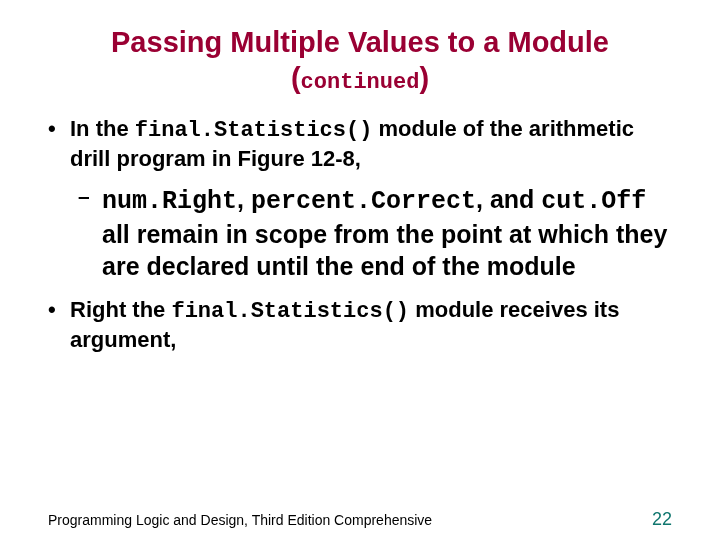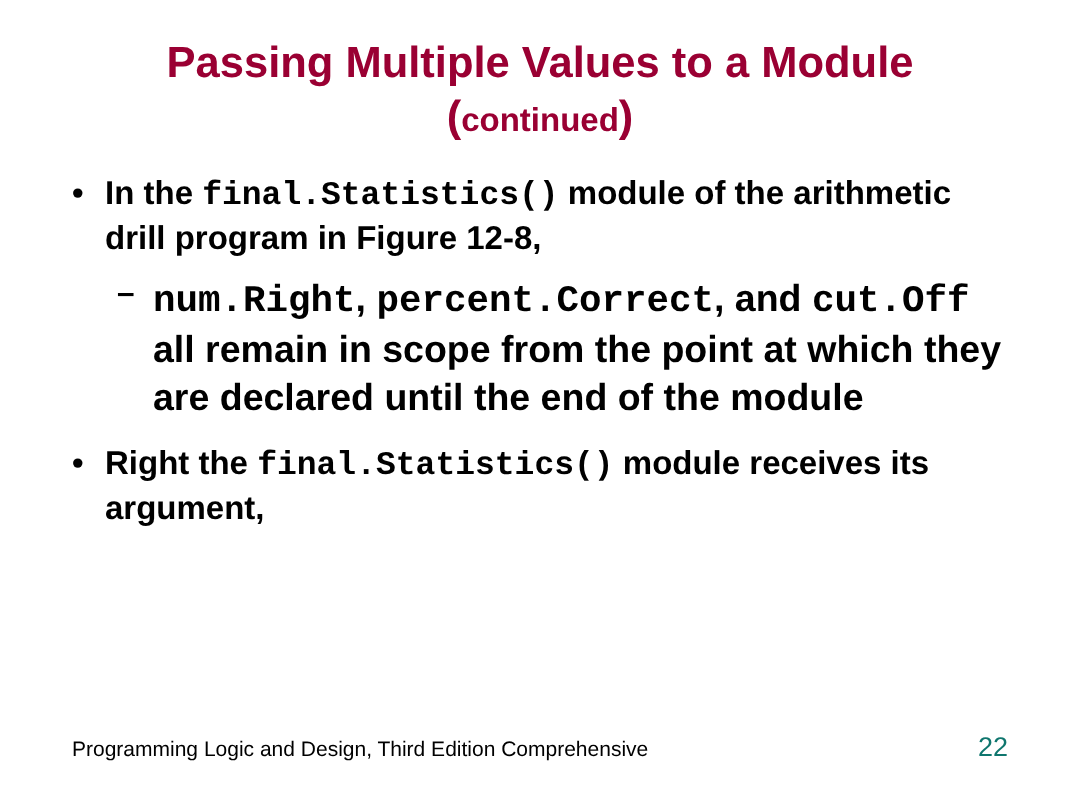--- a/index.html
+++ b/index.html
@@ -31,20 +31,21 @@
   }
   .title-line2 {
     font-size: 29px;
     display: block;
   }
   .title-line2 .paren {
     font-size: 29px;
   }
   .title-line2 .cont {
     font-size: 22px;
+    font-family: Liberation Mono, monospace;
   }
   ul.top {
     list-style: none;
     padding-left: 22px;
     margin: 0;
   }
   ul.top > li {
     position: relative;
     font-size: 22px;
     font-weight: bold;
@@ -80,21 +81,21 @@
     font-size: 21px;
   }
   .code {
     font-family: "Courier New", Courier, monospace;
     font-weight: bold;
   }
   .footer {
     position: absolute;
     left: 0;
     right: 0;
-    bottom: 31px;
+    bottom: 10px;
     padding: 0 48px;
     display: flex;
     justify-content: space-between;
     align-items: baseline;
     font-size: 14px;
   }
   .footer-left {
     color: #000;
   }
   .footer-right {

